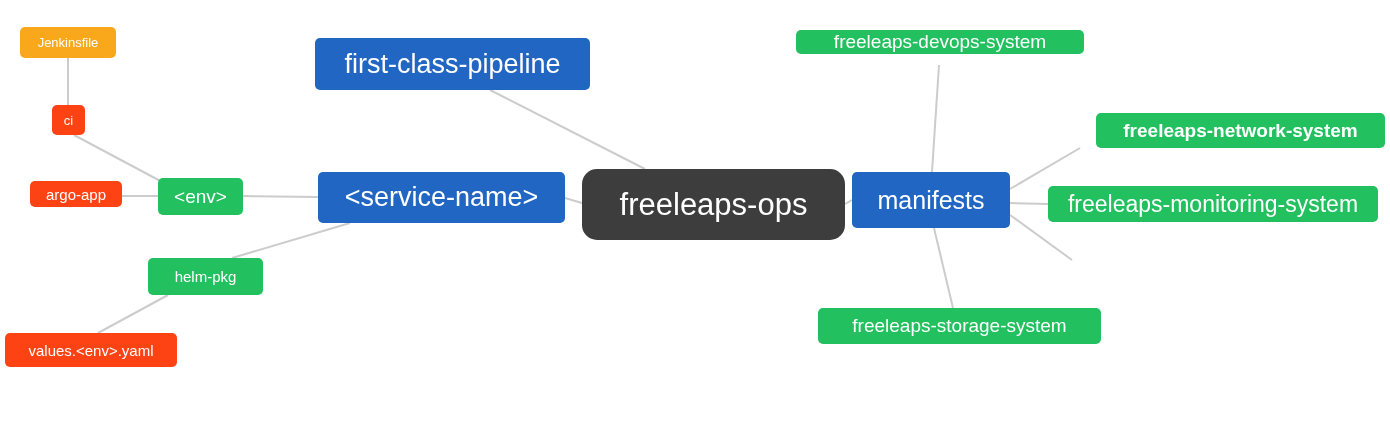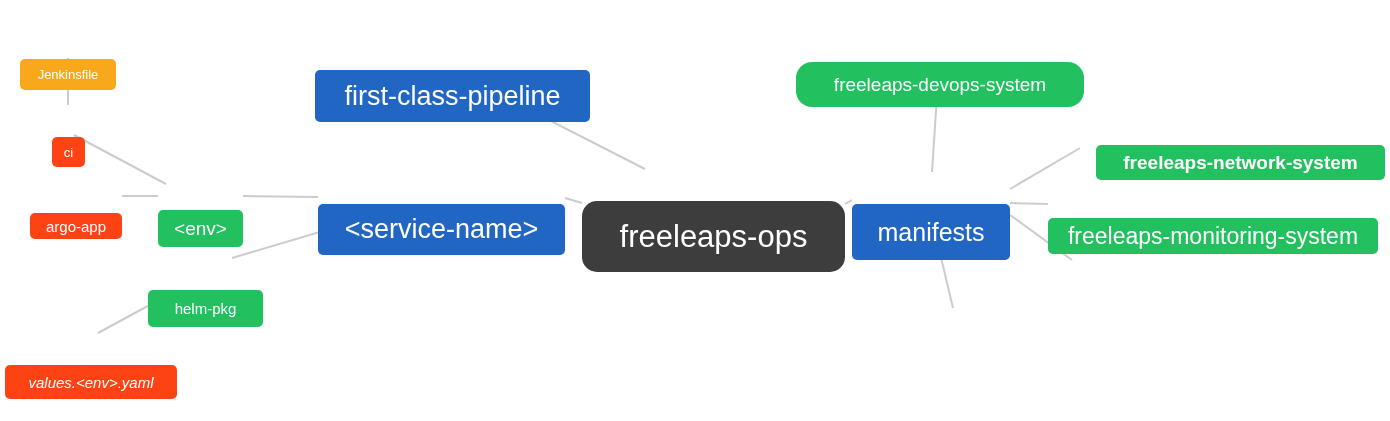--- a/index.html
+++ b/index.html
@@ -23,21 +23,20 @@
   .node{
     position:absolute;
     display:flex;
     align-items:center;
     justify-content:center;
     color:#ffffff;
     border-radius:5px;
     white-space:nowrap;
     box-sizing:border-box;
     user-select:none;
-    margin-top:32px;
   }
 </style>
 </head>
 <body>
 
 <div class="canvas">
 
   <svg class="edges" xmlns="http://www.w3.org/2000/svg">
     <g style="stroke: rgb(204, 204, 204);">
       <line x1="68" y1="58" x2="68" y2="105"></line>
@@ -66,25 +65,26 @@
   <div class="node" style="left: 158px; top: 178px; width: 85px; height: 37px; font-size: 19px; background: rgb(34, 192, 95);">&lt;env&gt;</div>
 
   <div class="node" style="left: 318px; top: 172px; width: 247px; height: 51px; font-size: 27px; background: rgb(33, 102, 194);">&lt;service-name&gt;</div>
 
   <div class="node" style="left: 315px; top: 38px; width: 275px; height: 52px; font-size: 27px; background: rgb(33, 102, 194);">first-class-pipeline</div>
 
   <div class="node" style="left: 582px; top: 169px; width: 263px; height: 71px; font-size: 31px; border-radius: 15px; background: rgb(61, 61, 61);">freeleaps-ops</div>
 
   <div class="node" style="left: 852px; top: 172px; width: 158px; height: 56px; font-size: 25px; background: rgb(33, 102, 194);">manifests</div>
 
-  <div class="node" style="left: 796px; top: 30px; width: 288px; height: 45px; font-size: 19px; background: rgb(34, 192, 95); border-radius: 16px;">freeleaps-devops-system</div>
+  <div class="node" style="left: 796px; top: 30px; width: 288px; height: 24px; font-size: 19px; background: rgb(34, 192, 95);">freeleaps-devops-system</div>
 
   <div class="node" style="left: 1096px; top: 113px; width: 289px; height: 35px; font-size: 19px; background: rgb(34, 192, 95); font-weight: bold;">freeleaps-network-system</div>
 
   <div class="node" style="left: 1048px; top: 186px; width: 330px; height: 36px; font-size: 23px; background: rgb(34, 192, 95);">freeleaps-monitoring-system</div>
 
 
+  <div class="node" style="left: 818px; top: 308px; width: 283px; height: 36px; font-size: 19px; background: rgb(34, 192, 95);">freeleaps-storage-system</div>
 
   <div class="node" style="left: 148px; top: 258px; width: 115px; height: 37px; font-size: 15px; background: rgb(34, 192, 95);">helm-pkg</div>
 
-  <div class="node" style="left: 5px; top: 333px; width: 172px; height: 34px; font-size: 15px; background: rgb(253, 66, 20); font-style: italic;">values.&lt;env&gt;.yaml</div>
+  <div class="node" style="left: 5px; top: 333px; width: 172px; height: 34px; font-size: 15px; background: rgb(253, 66, 20);">values.&lt;env&gt;.yaml</div>
 
 </div>
 
 </body></html>

